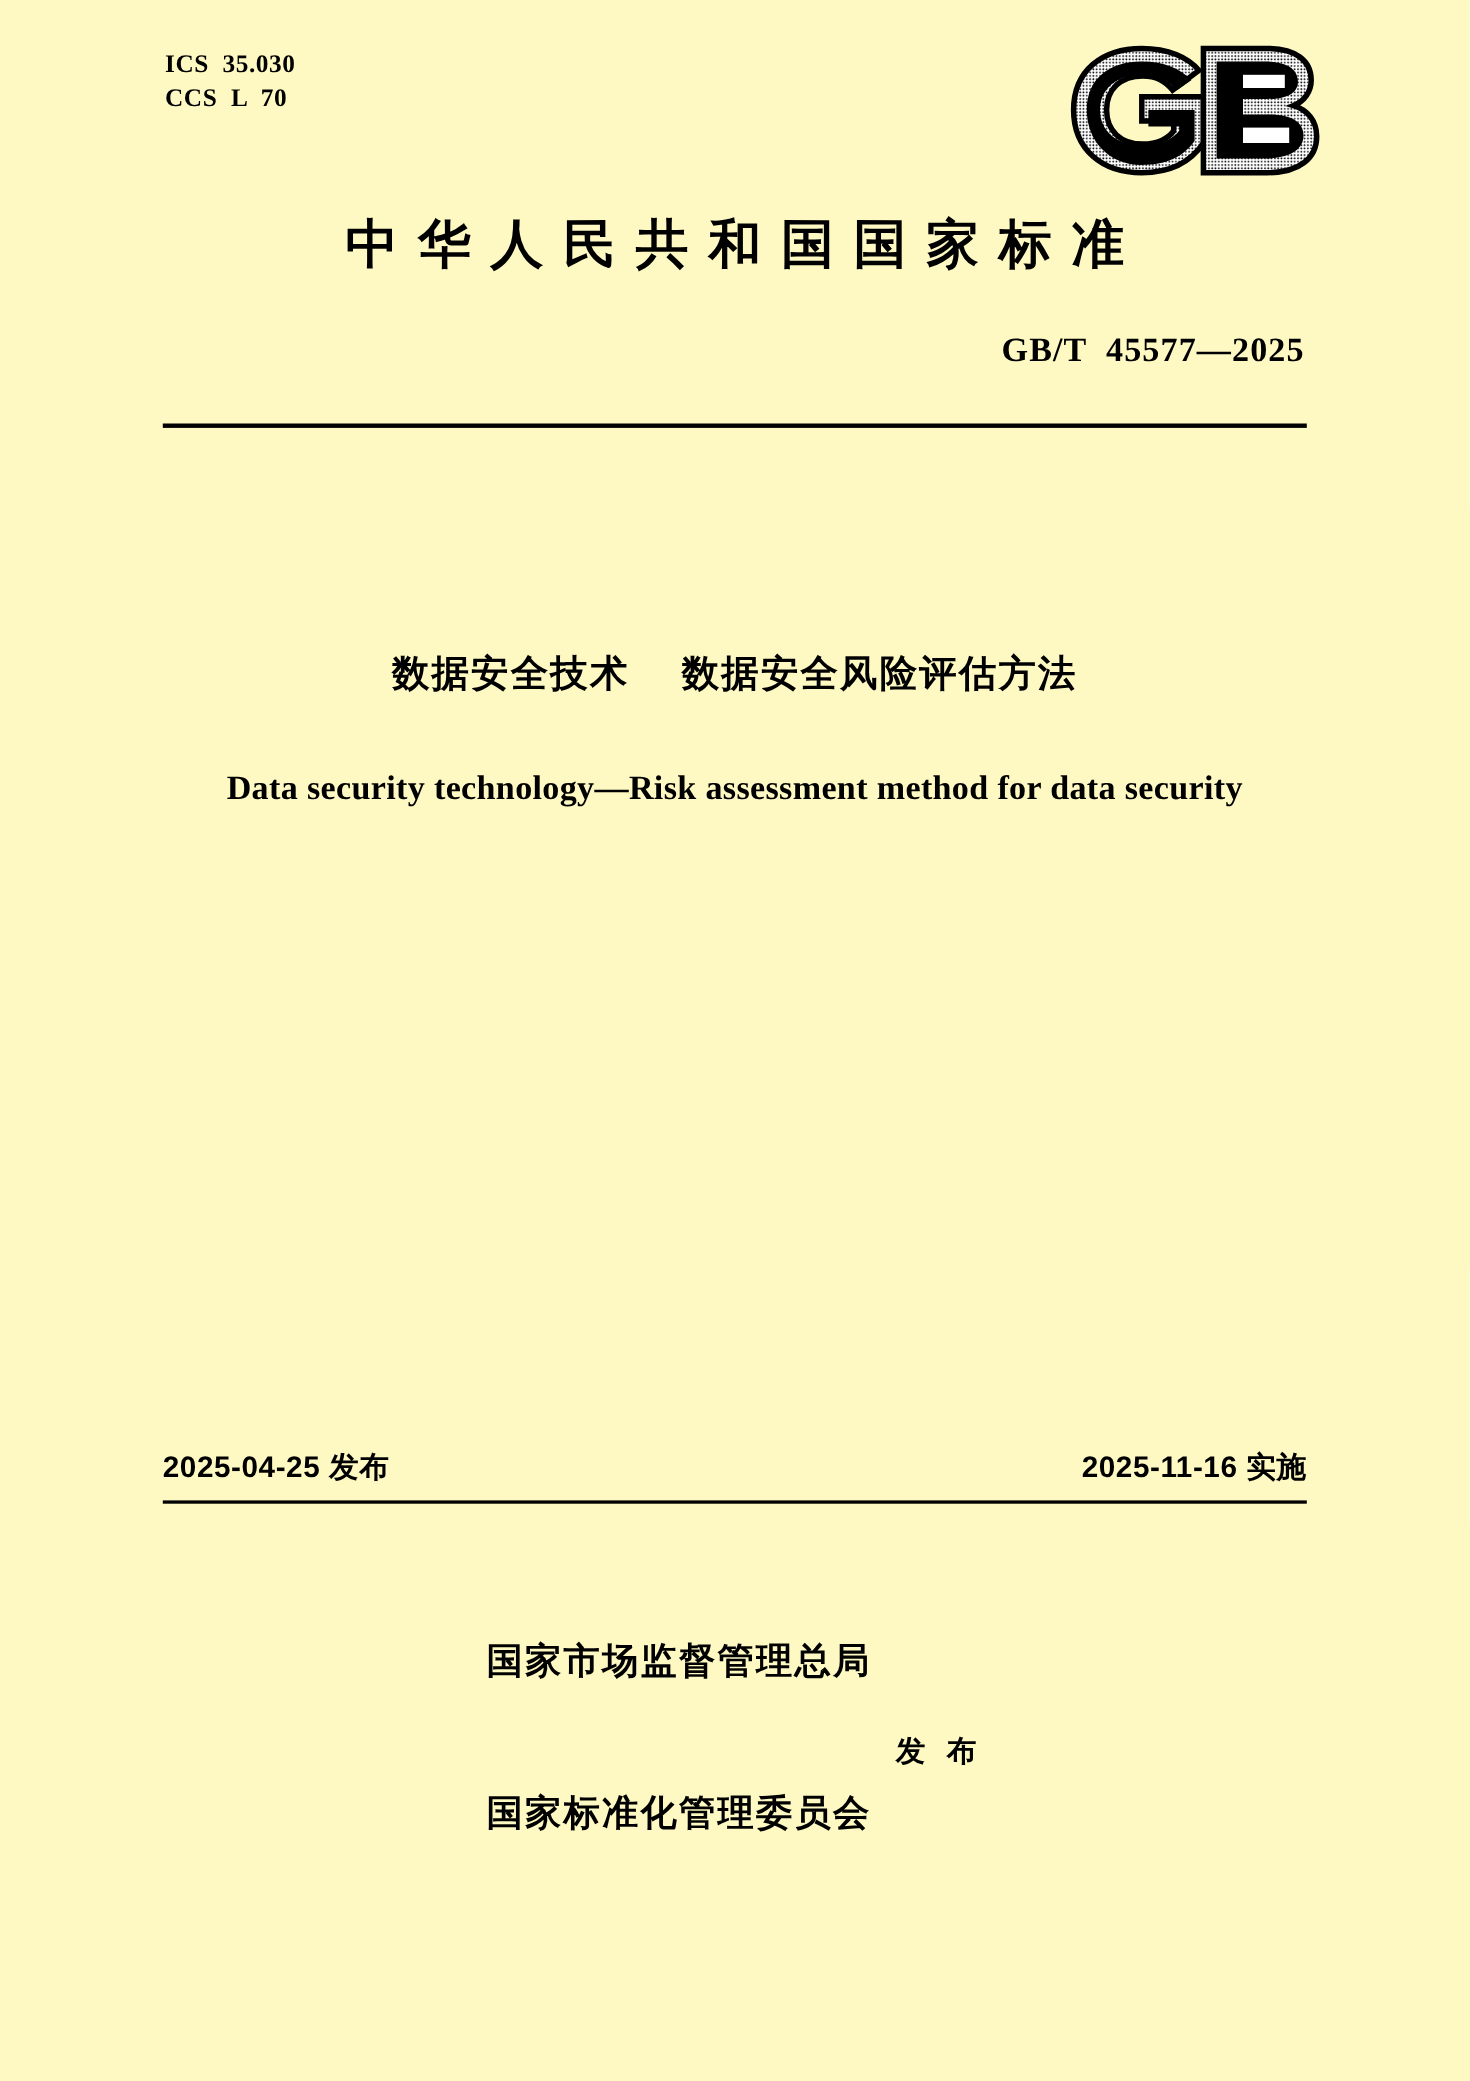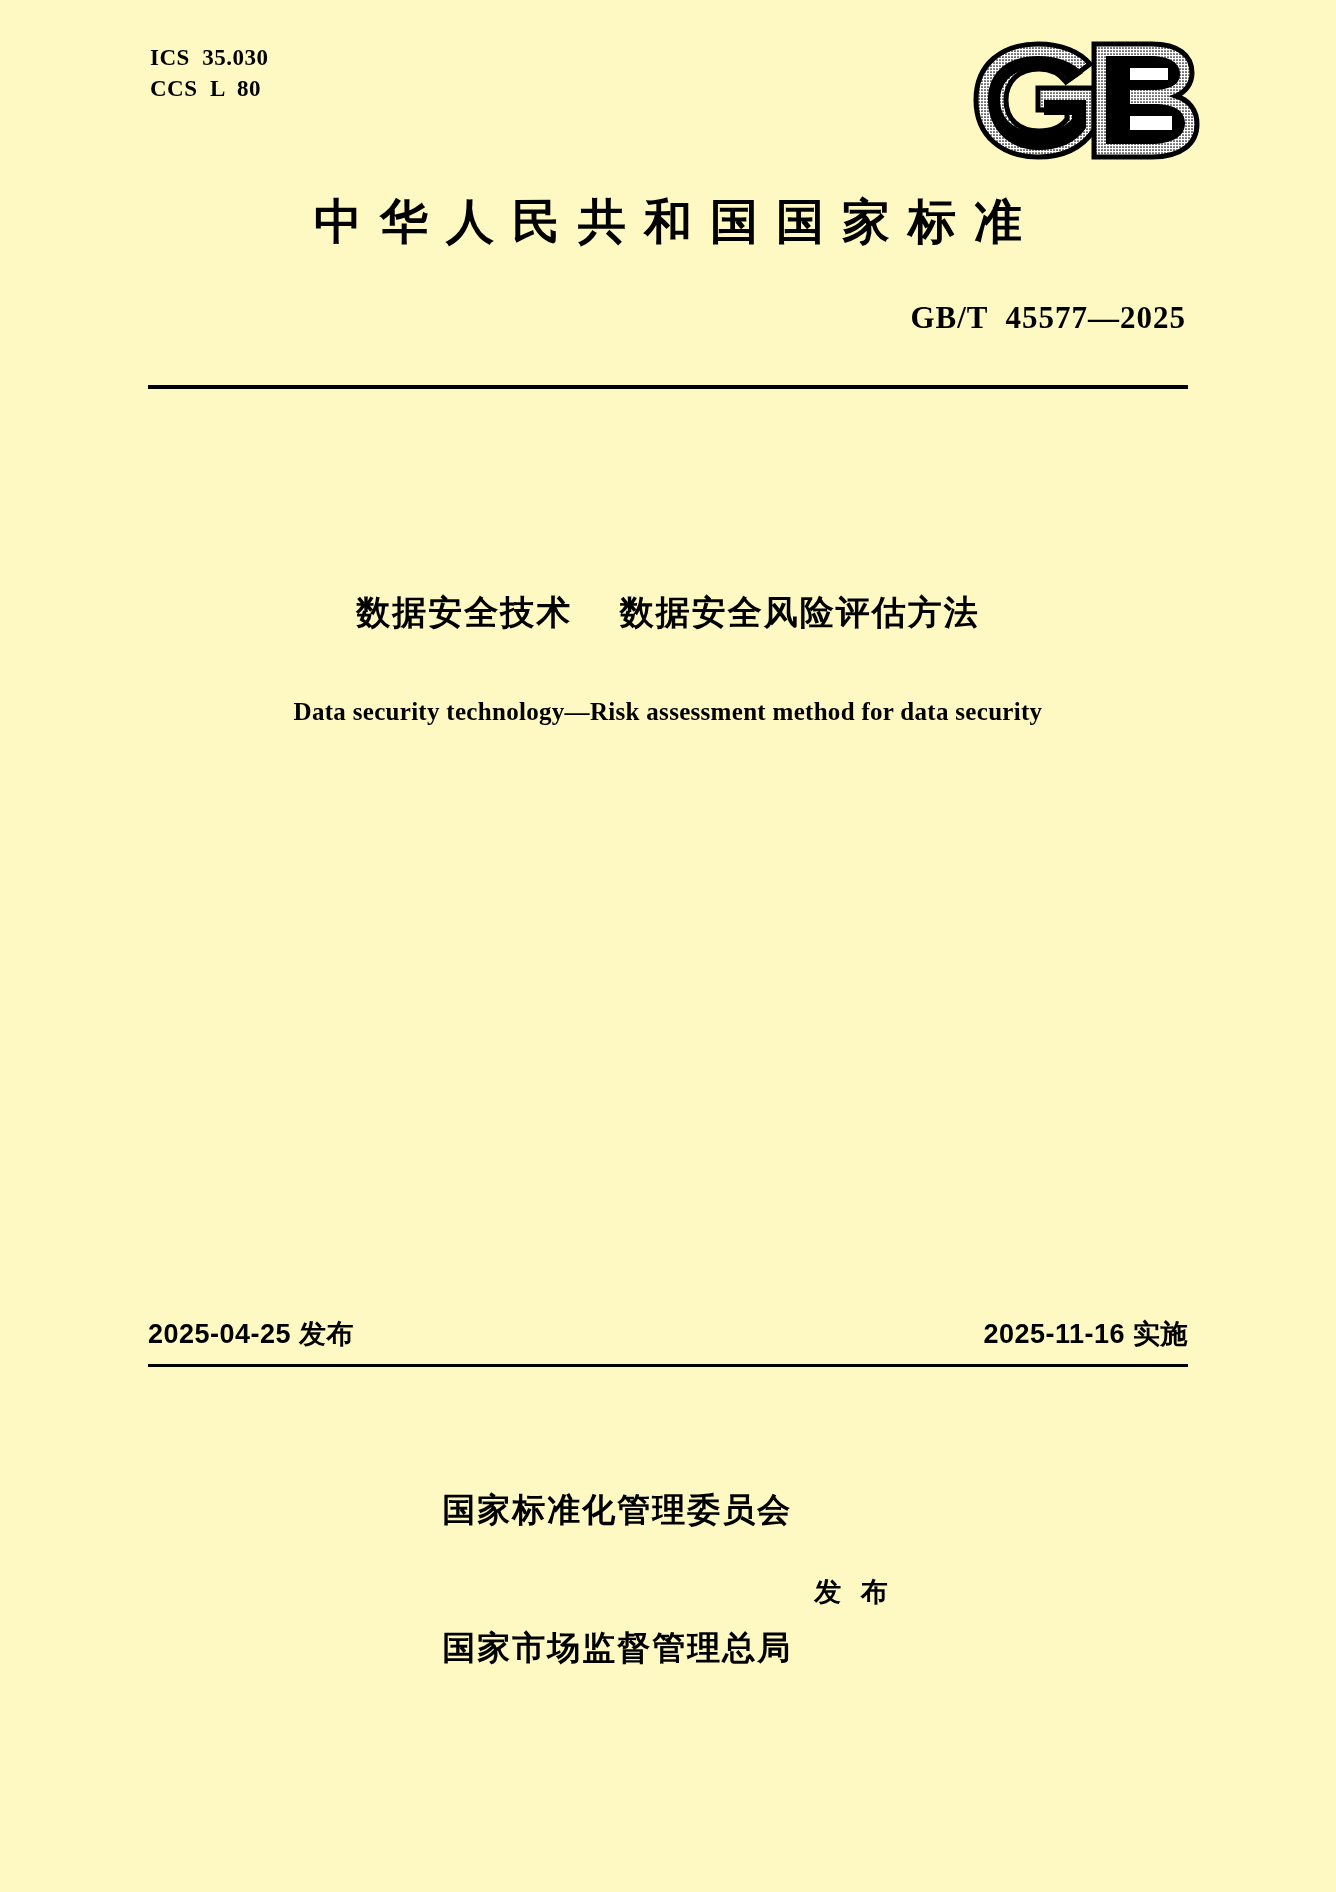--- a/index.html
+++ b/index.html
@@ -98,21 +98,21 @@
   }
 
   
   .doc-title-en {
     position: absolute;
     left: 0; right: 0;
     top: 698px;
     text-align: center;
     font-family: "Liberation Serif", serif;
     font-weight: bold;
-    font-size: 25px;
+    font-size: 31px;
     letter-spacing: 0.3px;
   }
 
   
   .dates {
     position: absolute;
     left: 148px;
     right: 148px;
     top: 1316px;
     display: flex;
@@ -162,21 +162,21 @@
     padding-top: 26px;
   }
 </style>
 </head>
 <body>
 
 <div class="page">
 
   <div class="codes">
     <div>ICS  35.030</div>
-    <div>CCS  L  80</div>
+    <div>CCS  L  70</div>
   </div>
 
   <div class="gb-logo">
     <svg viewBox="0 0 240 125" width="240" height="125" xmlns="http://www.w3.org/2000/svg">
       <defs>
         <pattern id="hatch" width="3" height="3" patternUnits="userSpaceOnUse">
           <rect width="3" height="3" fill="#ffffff"></rect>
           <circle cx="1" cy="1" r="0.85" fill="#000000"></circle>
         </pattern>
       </defs>
@@ -205,19 +205,19 @@
   <div class="doc-title-en">Data security technology—Risk assessment method for data security</div>
 
   <div class="dates">
     <div class="date-item">2025-04-25 发布</div>
     <div class="date-item">2025-11-16 实施</div>
   </div>
   <div class="rule-bottom"></div>
 
   <div class="issuers">
     <div class="issuer-lines">
+      <div>国家市场监督管理总局</div>
       <div>国家标准化管理委员会</div>
-      <div>国家市场监督管理总局</div>
     </div>
     <div class="issue-verb">发 布</div>
   </div>
 
 </div>
 
 </body></html>

